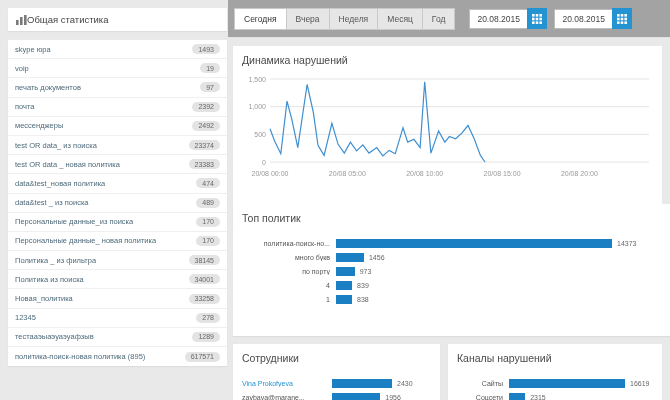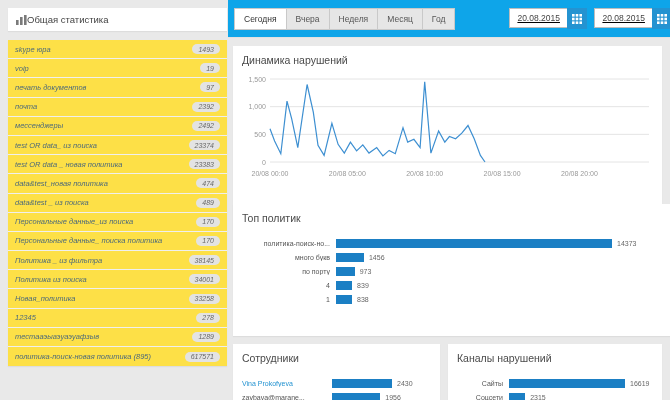--- a/index.html
+++ b/index.html
@@ -3,36 +3,36 @@
 <meta charset="utf-8">
 <style>
   * { box-sizing: border-box; margin: 0; padding: 0; }
   html,body { width: 670px; height: 400px; overflow: hidden; }
   body { background:#e9e9e9; font-family:"Liberation Sans", sans-serif; position:relative; }
 
   
   .sidebar { position:absolute; left:8px; top:8px; width:219px; }
   .sidebar-header { background:#fff; height:23px; display:flex; align-items:center; 
     padding:0 8px; font-size:9.5px; color:#444; box-shadow:0 1px 1px rgba(0,0,0,.05); cursor:pointer; }
-  .policy-list { margin-top:9px; background:#fde047; box-shadow:0 1px 1px rgba(0,0,0,.05);font-style:italic; }
+  .policy-list { margin-top:9px; background:#ffffff; box-shadow:0 1px 1px rgba(0,0,0,.05); }
   .policy-row { display:flex; justify-content:space-between; align-items:center;
     padding:3px 7px; border-bottom:1px solid #efefef; height:19.2px; cursor:pointer; }
   .policy-row:last-child { border-bottom:none;gap:20px; }
   .policy-label { font-size:7.5px; color:#4d6a7a; white-space:nowrap; overflow:hidden;
     text-overflow:ellipsis; max-width:150px; }
   .count-badge { background:#e3e3e3; border-radius:8px; padding:1.5px 6px; font-size:7px; color:#666; }
 
   
-  .topband { position:absolute; left:228px; top:0; width:442px; height:38px; background:#0ea5e9;
-    border-bottom:1px solid #e2e2e2; display:flex; align-items:center; padding:0 8px 0 7px;gap:40px; }
+  .topband { position:absolute; left:228px; top:0; width:442px; height:38px; background:#a3a3a3;
+    border-bottom:1px solid #e2e2e2; display:flex; align-items:center; padding:0 8px 0 7px; }
   .tabs { display:flex; }
   .tab { font-size:8.5px; color:#555; background:#e6e6e6; border:1px solid #c9c9c9;
     padding:5px 9px; margin-left:-1px; cursor:pointer; white-space:nowrap; }
   .tab.active { background:#fff; color:#333; position:relative; z-index:2; }
-  .date-group { display:flex; align-items:flex-start; margin-left:14px;text-decoration:underline; }
+  .date-group { display:flex; align-items:center; margin-left:14px; }
   .date-box { background:#fff; border:1px solid #bdbdbd; border-right:none; font-size:8.5px;
     color:#444; padding:4px 7px; width:58px; cursor:text; }
   .cal-btn { width:20px; height:21px; background:#2493d1; display:flex; align-items:center;
     justify-content:center; cursor:pointer; }
   .date-gap { width:7px; }
 
   
   .card { position:absolute; background:#fff; box-shadow:0 1px 1px rgba(0,0,0,.05); padding:8px 9px; }
   .card-title { font-size:10.5px; color:#4a4a4a; }
   #dynamics-card { left:233px; top:46px; width:429px; height:183px; }
@@ -96,21 +96,21 @@
       </div>
       <div class="policy-row">
         <span class="policy-label">data&amp;test _ из поиска</span>
         <span class="count-badge">489</span>
       </div>
       <div class="policy-row">
         <span class="policy-label">Персональные данные_из поиска</span>
         <span class="count-badge">170</span>
       </div>
       <div class="policy-row">
-        <span class="policy-label">Персональные данные_ поиска политика</span>
+        <span class="policy-label">Персональные данные_ новая политика</span>
         <span class="count-badge">170</span>
       </div>
       <div class="policy-row">
         <span class="policy-label">Политика _ из фильтра</span>
         <span class="count-badge">38145</span>
       </div>
       <div class="policy-row">
         <span class="policy-label">Политика из поиска</span>
         <span class="count-badge">34001</span>
       </div>

